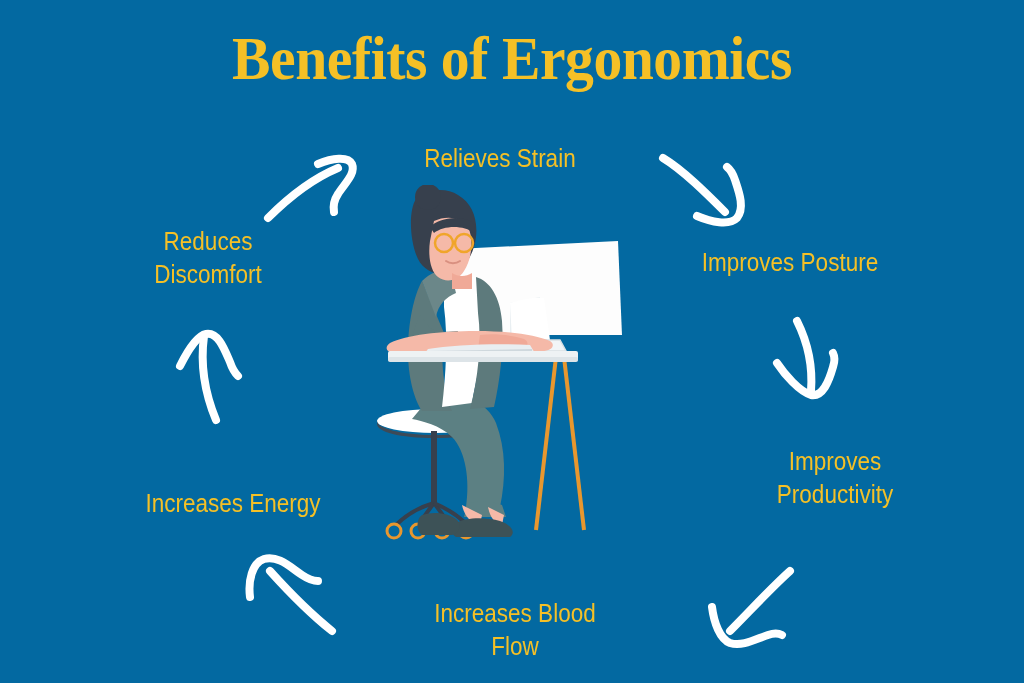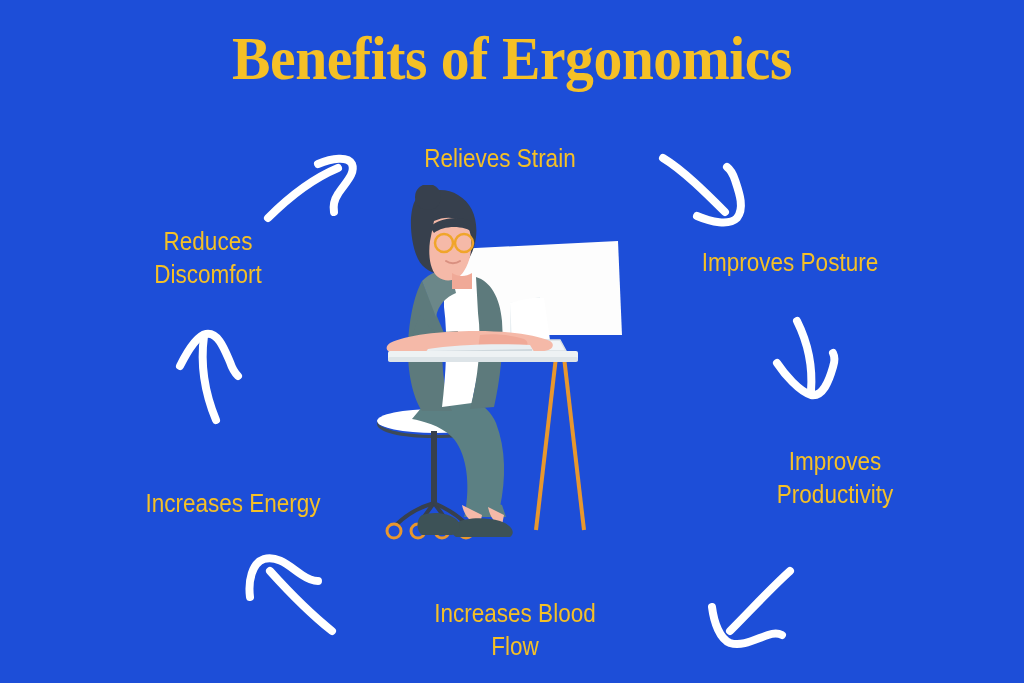--- a/index.html
+++ b/index.html
@@ -6,21 +6,21 @@
     margin: 0;
     padding: 0;
     background: #525e6e;
   }
   #canvas {
     position: relative;
     width: 1024px;
     height: 683px;
     overflow: hidden;
     font-family: "Liberation Sans", sans-serif;
-    background: #1d4ed8;
+    background: #0369a1;
   }
   #title {
     position: absolute;
     left: 0;
     top: 22px;
     width: 1024px;
     text-align: center;
     font-family: "Liberation Serif", serif;
     font-weight: bold;
     font-size: 62px;

